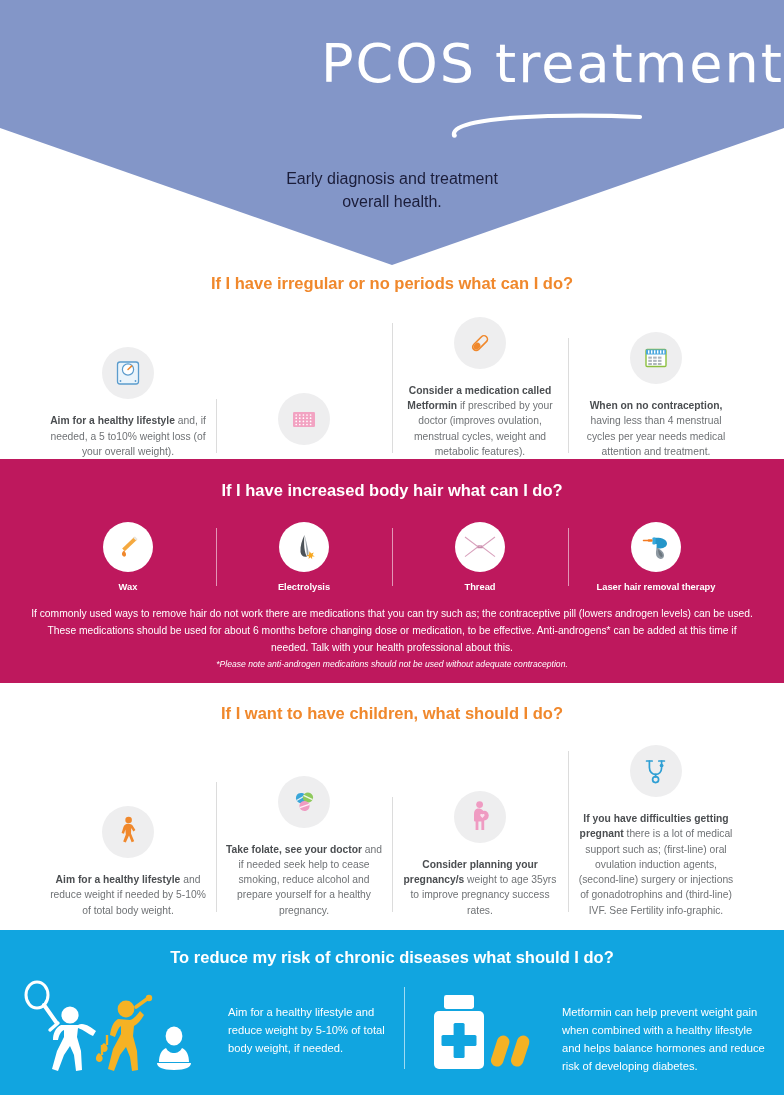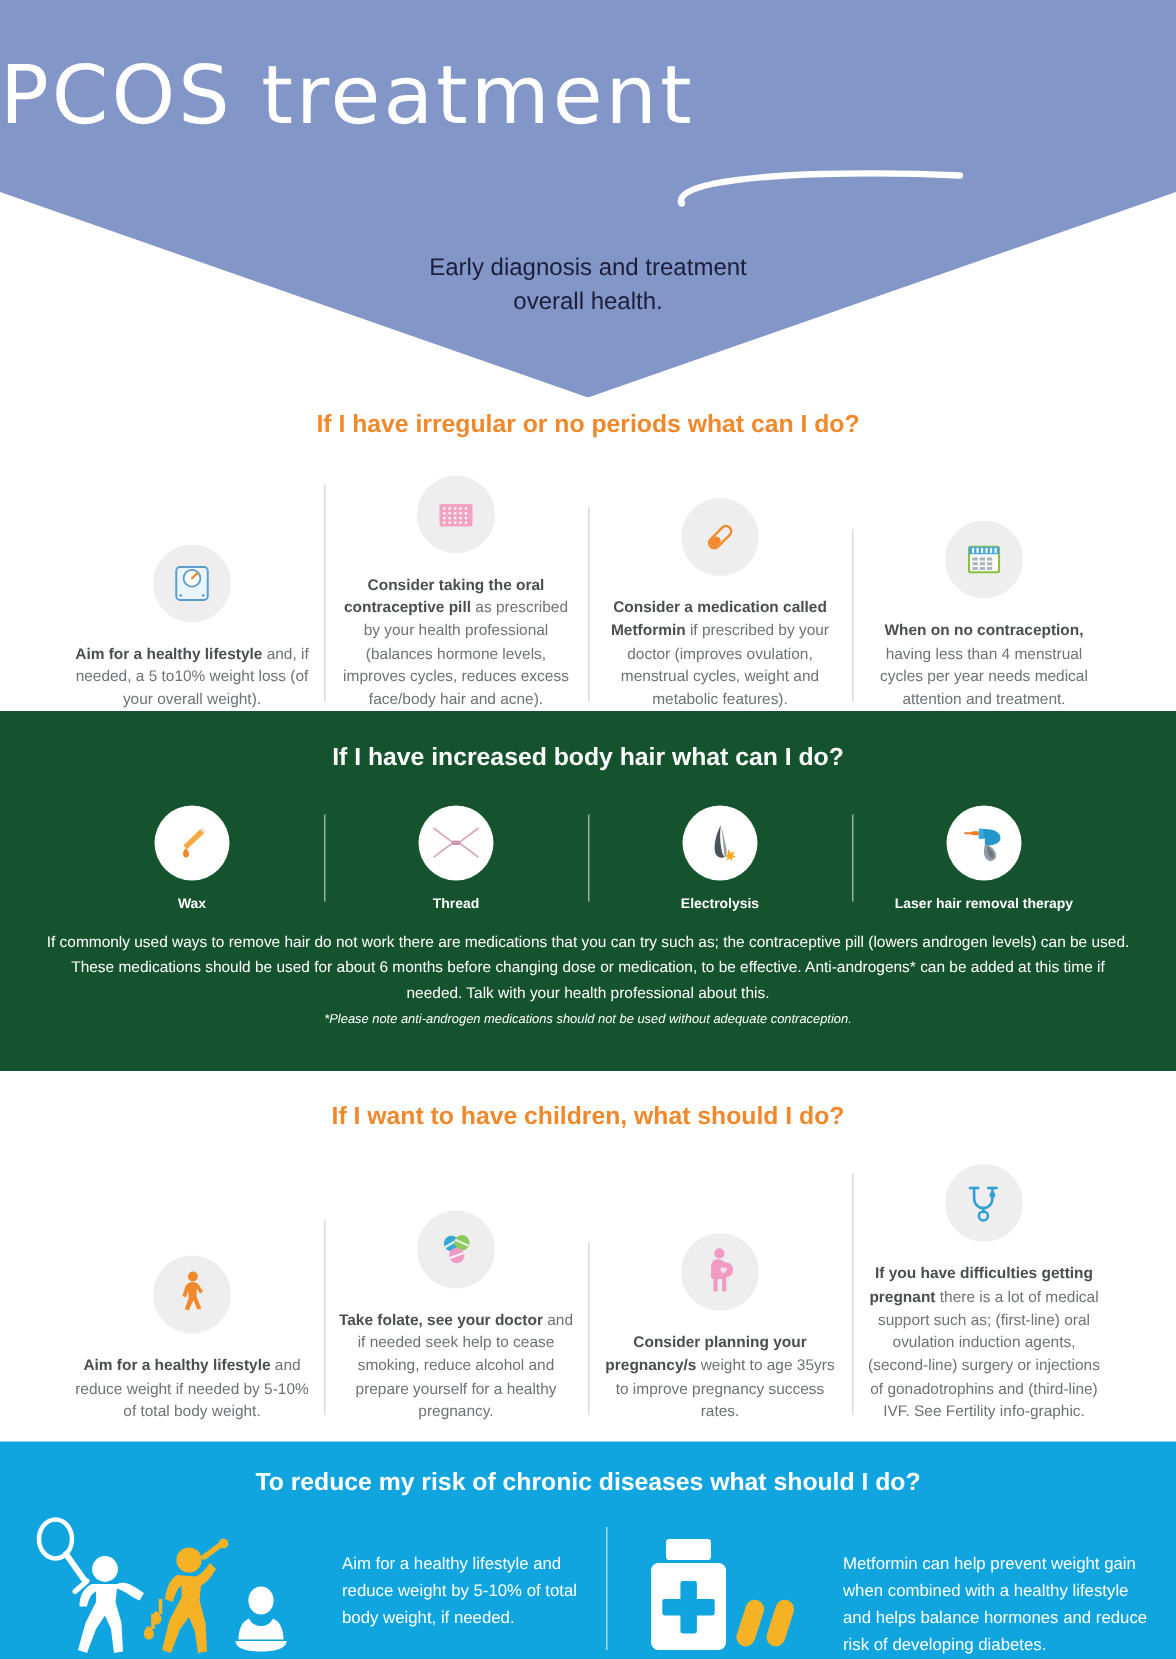--- a/index.html
+++ b/index.html
@@ -17,21 +17,21 @@
     overflow: hidden;
   }
   .header-shape {
     position: absolute; top: 0; left: 0; width: 784px; height: 265px;
     background: #8396c8;
     -webkit-clip-path: polygon(0 0, 784px 0, 784px 128px, 392px 265px, 0 128px);
     clip-path: polygon(0 0, 784px 0, 784px 128px, 392px 265px, 0 128px);
   }
   .header-title {
     position: absolute; top: 32px; left: 0; width: 784px;
-    text-align: left;
+    text-align: right;
     color: #ffffff;
     font-size: 54px;
     font-weight: normal;
     letter-spacing: 2px;
     font-family: "DejaVu Sans", sans-serif;
   }
   .title-underline {
     position: absolute; top: 112px; left: 448px; width: 196px; height: 26px;
   }
   .header-sub {
@@ -84,21 +84,21 @@
   .cap {
     font-size: 9.3px; font-weight: bold; color: #ffffff; text-align: center;
   }
 
   
   .sec1 { padding-top: 9px; }
   .sec1 .sec-head { margin-bottom: 24px; }
 
   
   .sec2 {
-    background: #14532d; padding-top: 22px; padding-bottom: 30px;
+    background: #be185d; padding-top: 22px; padding-bottom: 14px;
   }
   .sec2 .sec-head { margin-bottom: 22px; }
   .sec2-body {
     width: 728px; margin: 14px auto 0 auto;
     text-align: center; color: #ffffff;
     font-size: 10.3px; line-height: 1.62;
   }
   .sec2-note {
     width: 728px; margin: 3px auto 0 auto;
     text-align: center; color: #ffffff;
@@ -188,23 +188,20 @@
                 <circle cx="18" cy="17.4" r="0.85"></circle>
                 <circle cx="21.6" cy="17.4" r="0.85"></circle>
               <circle cx="7.2" cy="20.5" r="0.85"></circle>
                 <circle cx="10.8" cy="20.5" r="0.85"></circle>
                 <circle cx="14.4" cy="20.5" r="0.85"></circle>
                 <circle cx="18" cy="20.5" r="0.85"></circle>
                 <circle cx="21.6" cy="20.5" r="0.85"></circle>
             </g>
           </svg>
         </div>
-        <div class="col-text">
-          <b>Consider taking the oral contraceptive pill</b><span> as prescribed by your health professional (balances hormone levels, improves cycles, reduces excess face/body hair and acne).</span>
-        </div>
       </div>
 
       <div class="col">
         <div class="icon-wrap">
           <svg width="30" height="30" viewBox="0 0 30 30">
             <g transform="rotate(-45 15 15)">
               <rect x="6" y="11.6" width="18" height="7" rx="3.5" fill="none" stroke="#f0882c" stroke-width="1.6"></rect>
               <rect x="6.8" y="12.4" width="7.5" height="5.4" rx="2.7" fill="#f0882c"></rect>
             </g>
           </svg>
@@ -258,41 +255,41 @@
             <path d="M21.5 4.8 L24.2 7.4 L11.8 19.2 L9.2 16.6 Z" fill="#f5a93f"></path>
             <path d="M11 18.5 C9 20 8.4 22 9.4 23.6 C10.4 25.2 12.6 25 13 23 C13.3 21.4 12.2 20 11 18.5 Z" fill="#f0882c"></path>
             <path d="M22 4.4 L24.6 7 L23 8.6 L20.4 6 Z" fill="#e8e8e8"></path>
           </svg>
         </div>
         <div class="cap">Wax</div>
       </div>
 
       <div class="col">
         <div class="icon-wrap">
+          <svg width="30" height="30" viewBox="0 0 30 30">
+            <path d="M15.5 3 C13 8 11 14 11.5 20 C12 24 15 25.5 18 24.5 C15.5 21 14.5 12 15.5 3 Z" fill="#4c5258"></path>
+            <path d="M15.5 3 C16.8 9 17.2 17 18 24.5 C19.6 23.8 20 21 19 17 C18 12.5 16.8 7 15.5 3 Z" fill="#9aa3ab"></path>
+            <g fill="#f7a71f">
+              <path d="M20.5 19.2 L22.2 21.6 L24.8 20.6 L23.5 23 L25.8 24.4 L23 24.6 L23.2 27.2 L21.4 25.3 L19.4 26.9 L20.1 24.4 L17.6 23.8 L20 22.6 Z"></path>
+            </g>
+          </svg>
+        </div>
+        <div class="cap">Electrolysis</div>
+      </div>
+
+      <div class="col">
+        <div class="icon-wrap">
           <svg width="34" height="28" viewBox="0 0 34 28">
             <path d="M2 4 L15 13.8 L2 23.6" stroke="#d9a2bd" stroke-width="1.1" fill="none"></path>
             <path d="M32 4 L19 13.8 L32 23.6" stroke="#d9a2bd" stroke-width="1.1" fill="none"></path>
             <path d="M14.6 13 L19.4 13 M14.4 14.6 L19.6 14.6" stroke="#c98bab" stroke-width="1.1"></path>
             <path d="M15.2 12.4 l0.9 2.6 M16.6 12.4 l0.9 2.6 M18 12.4 l0.9 2.6" stroke="#c98bab" stroke-width="0.8"></path>
           </svg>
         </div>
         <div class="cap">Thread</div>
-      </div>
-
-      <div class="col">
-        <div class="icon-wrap">
-          <svg width="30" height="30" viewBox="0 0 30 30">
-            <path d="M15.5 3 C13 8 11 14 11.5 20 C12 24 15 25.5 18 24.5 C15.5 21 14.5 12 15.5 3 Z" fill="#4c5258"></path>
-            <path d="M15.5 3 C16.8 9 17.2 17 18 24.5 C19.6 23.8 20 21 19 17 C18 12.5 16.8 7 15.5 3 Z" fill="#9aa3ab"></path>
-            <g fill="#f7a71f">
-              <path d="M20.5 19.2 L22.2 21.6 L24.8 20.6 L23.5 23 L25.8 24.4 L23 24.6 L23.2 27.2 L21.4 25.3 L19.4 26.9 L20.1 24.4 L17.6 23.8 L20 22.6 Z"></path>
-            </g>
-          </svg>
-        </div>
-        <div class="cap">Electrolysis</div>
       </div>
 
       <div class="col">
         <div class="icon-wrap">
           <svg width="32" height="30" viewBox="0 0 32 30">
             <path d="M13 6 C20 5 27 7 27 11.5 C27 15 23 16.6 18.6 16.6 L16.6 16.6 L16.6 12 L13 12 Z" fill="#2596c9"></path>
             <rect x="12.4" y="5.4" width="3.2" height="7" rx="1" fill="#37a9dd"></rect>
             <path d="M16.6 15.6 C16 19.6 15.2 23 17.6 25.6 C20 28 23.6 27 24 24 C24.4 20.6 21.4 18 18.8 16.4 Z" fill="#8f9aa3"></path>
             <path d="M17.4 16.4 C19.6 18.6 22 20.4 22.6 23 C23 24.8 21.6 25.6 20.4 24.6 C18.6 23 18 19.6 18.2 16.6 Z" fill="#6d777f"></path>
             <rect x="7.6" y="7.2" width="5" height="2.6" rx="1" fill="#f37a20"></rect>

